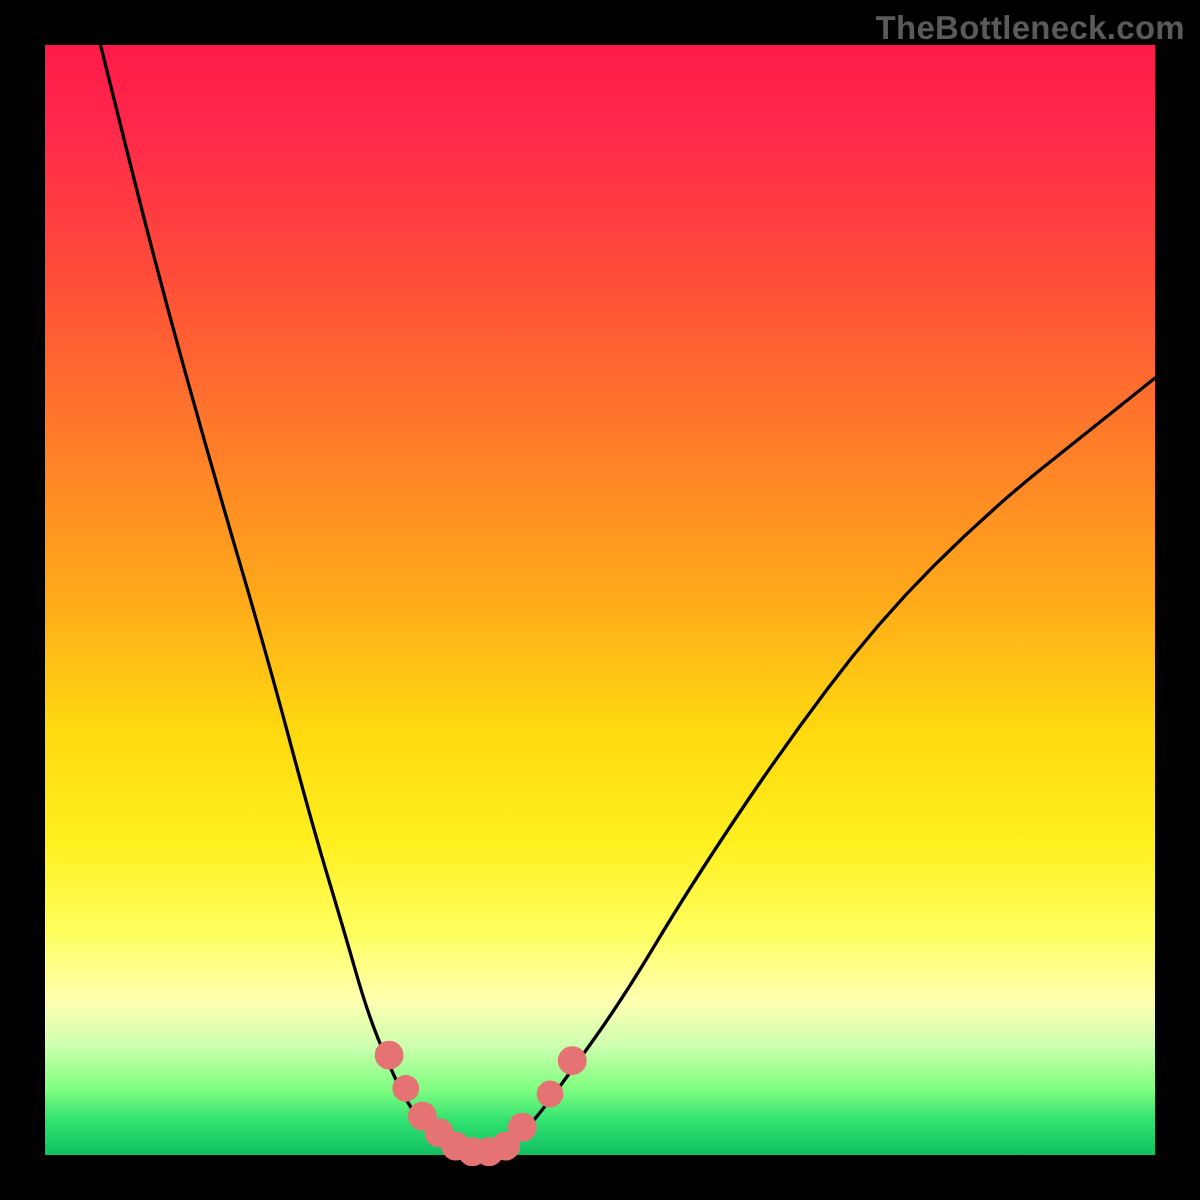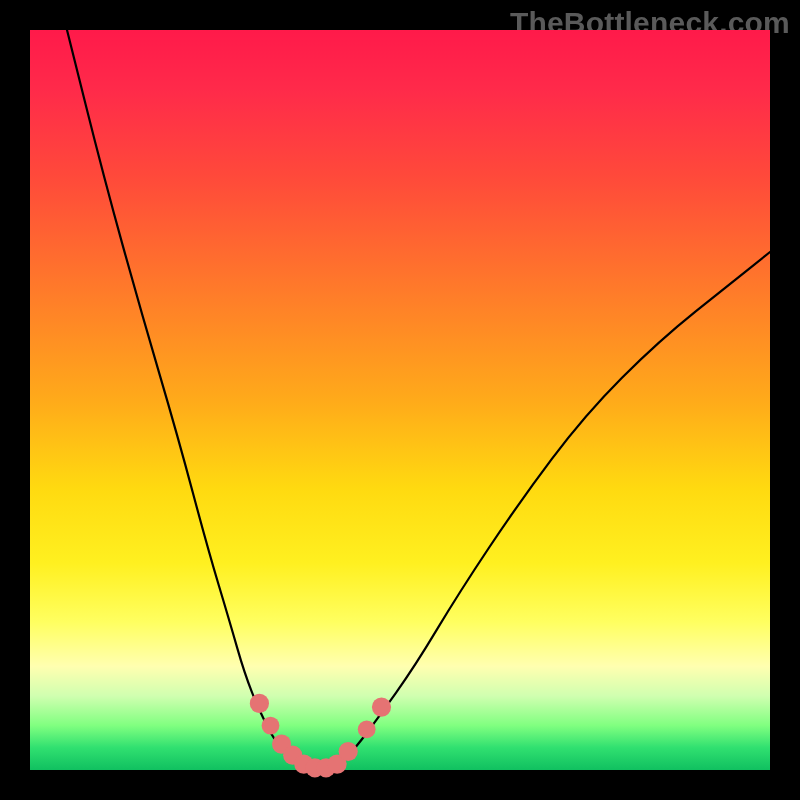--- a/index.html
+++ b/index.html
@@ -30,21 +30,21 @@
       #d0ffb0 90%,
       #80ff80 94%,
       #30e070 97%,
       #10c060 100%
     );
   }
   .watermark {
     position: absolute;
     top: 6px;
     right: 10px;
-    font-size: 30px;
+    font-size: 22px;
     font-weight: bold;
     color: #5a5a5a;
     letter-spacing: 0.2px;
   }
   svg.curve {
     position: absolute;
     left: 0;
     top: 0;
     width: 740px;
     height: 740px;

